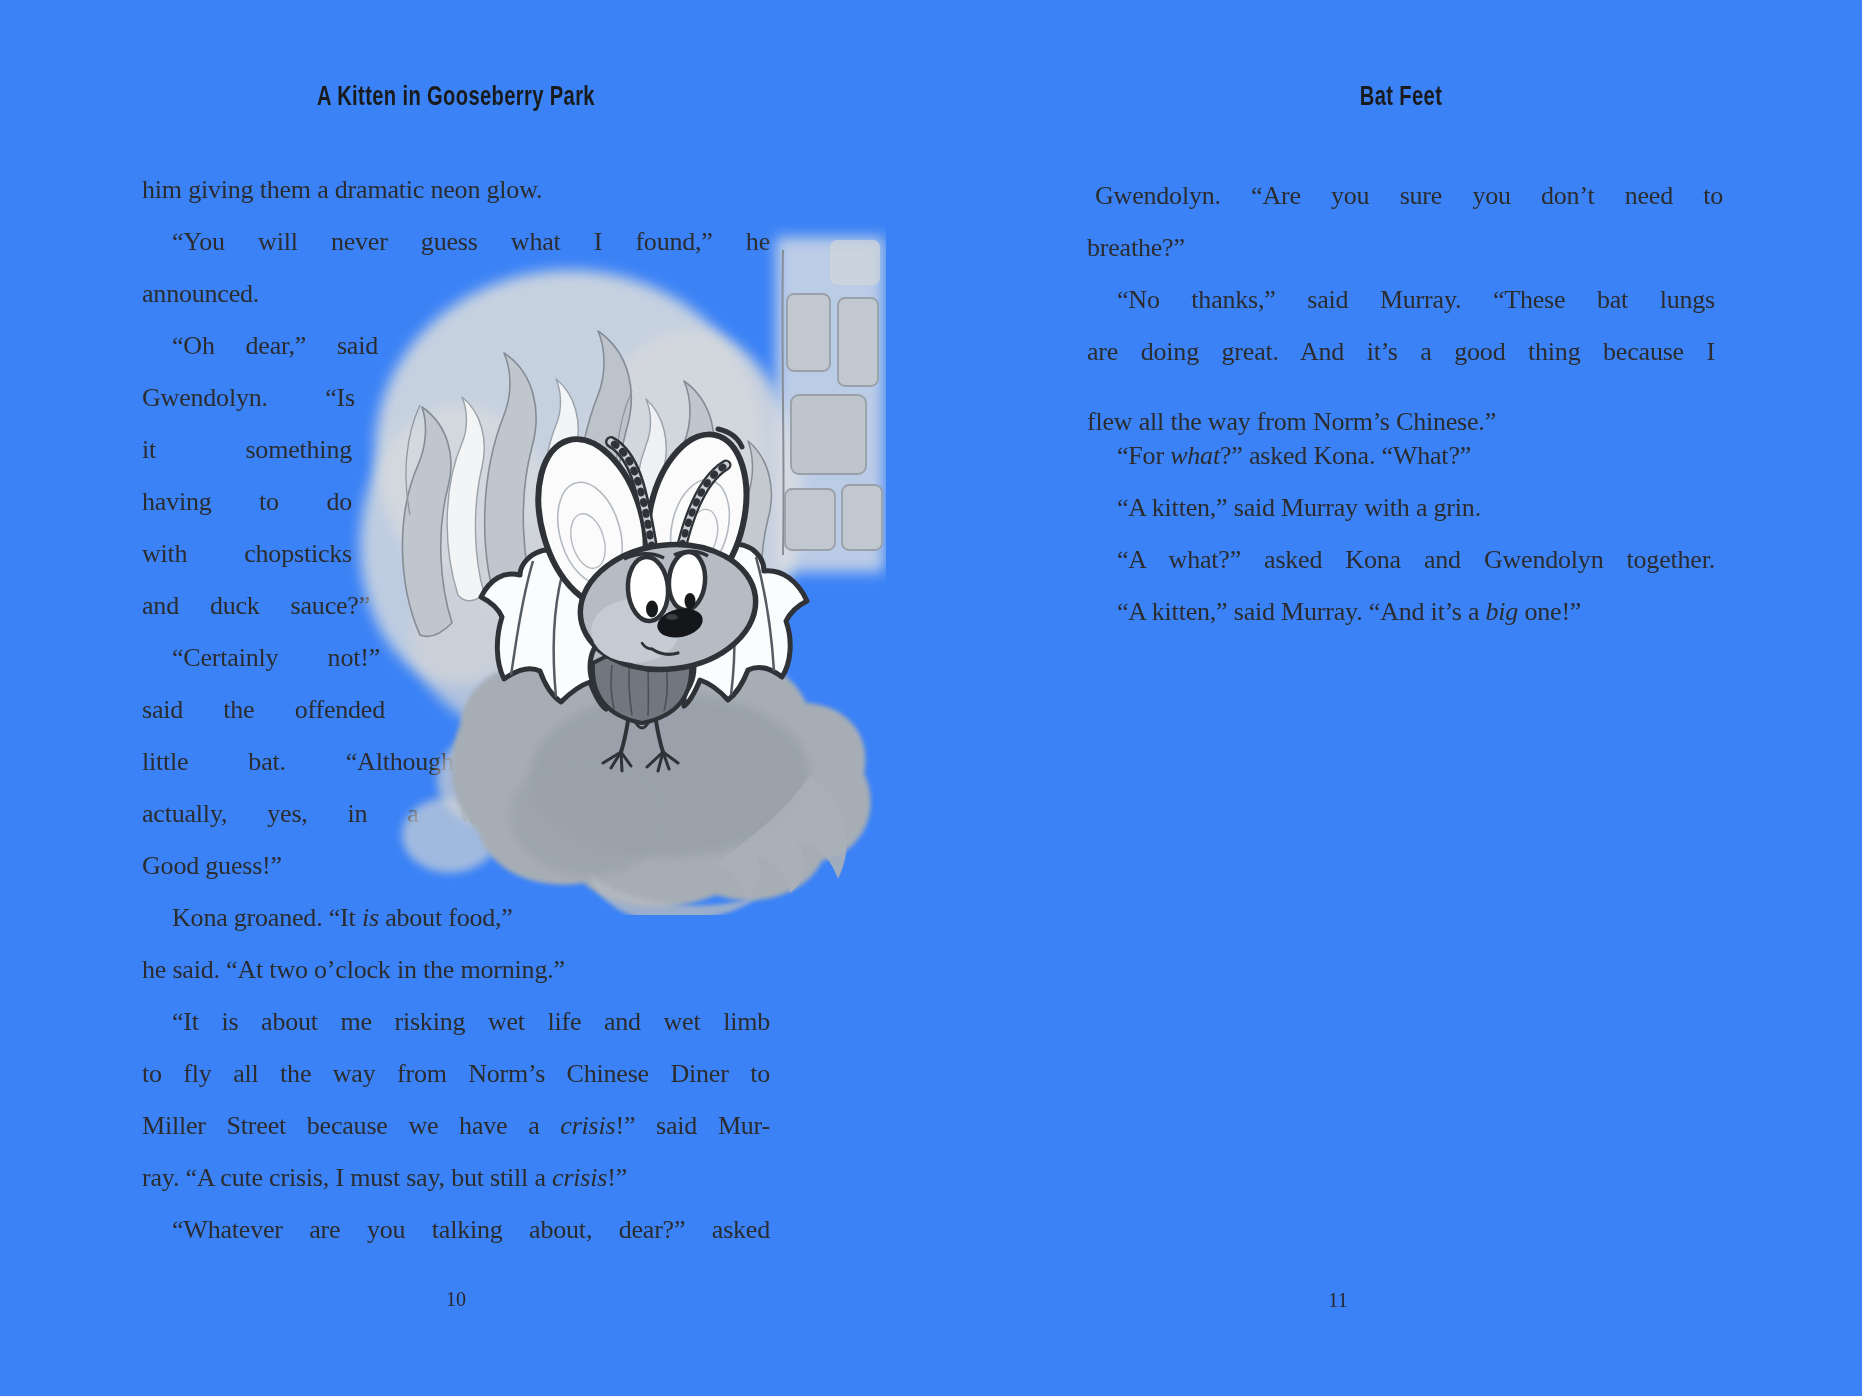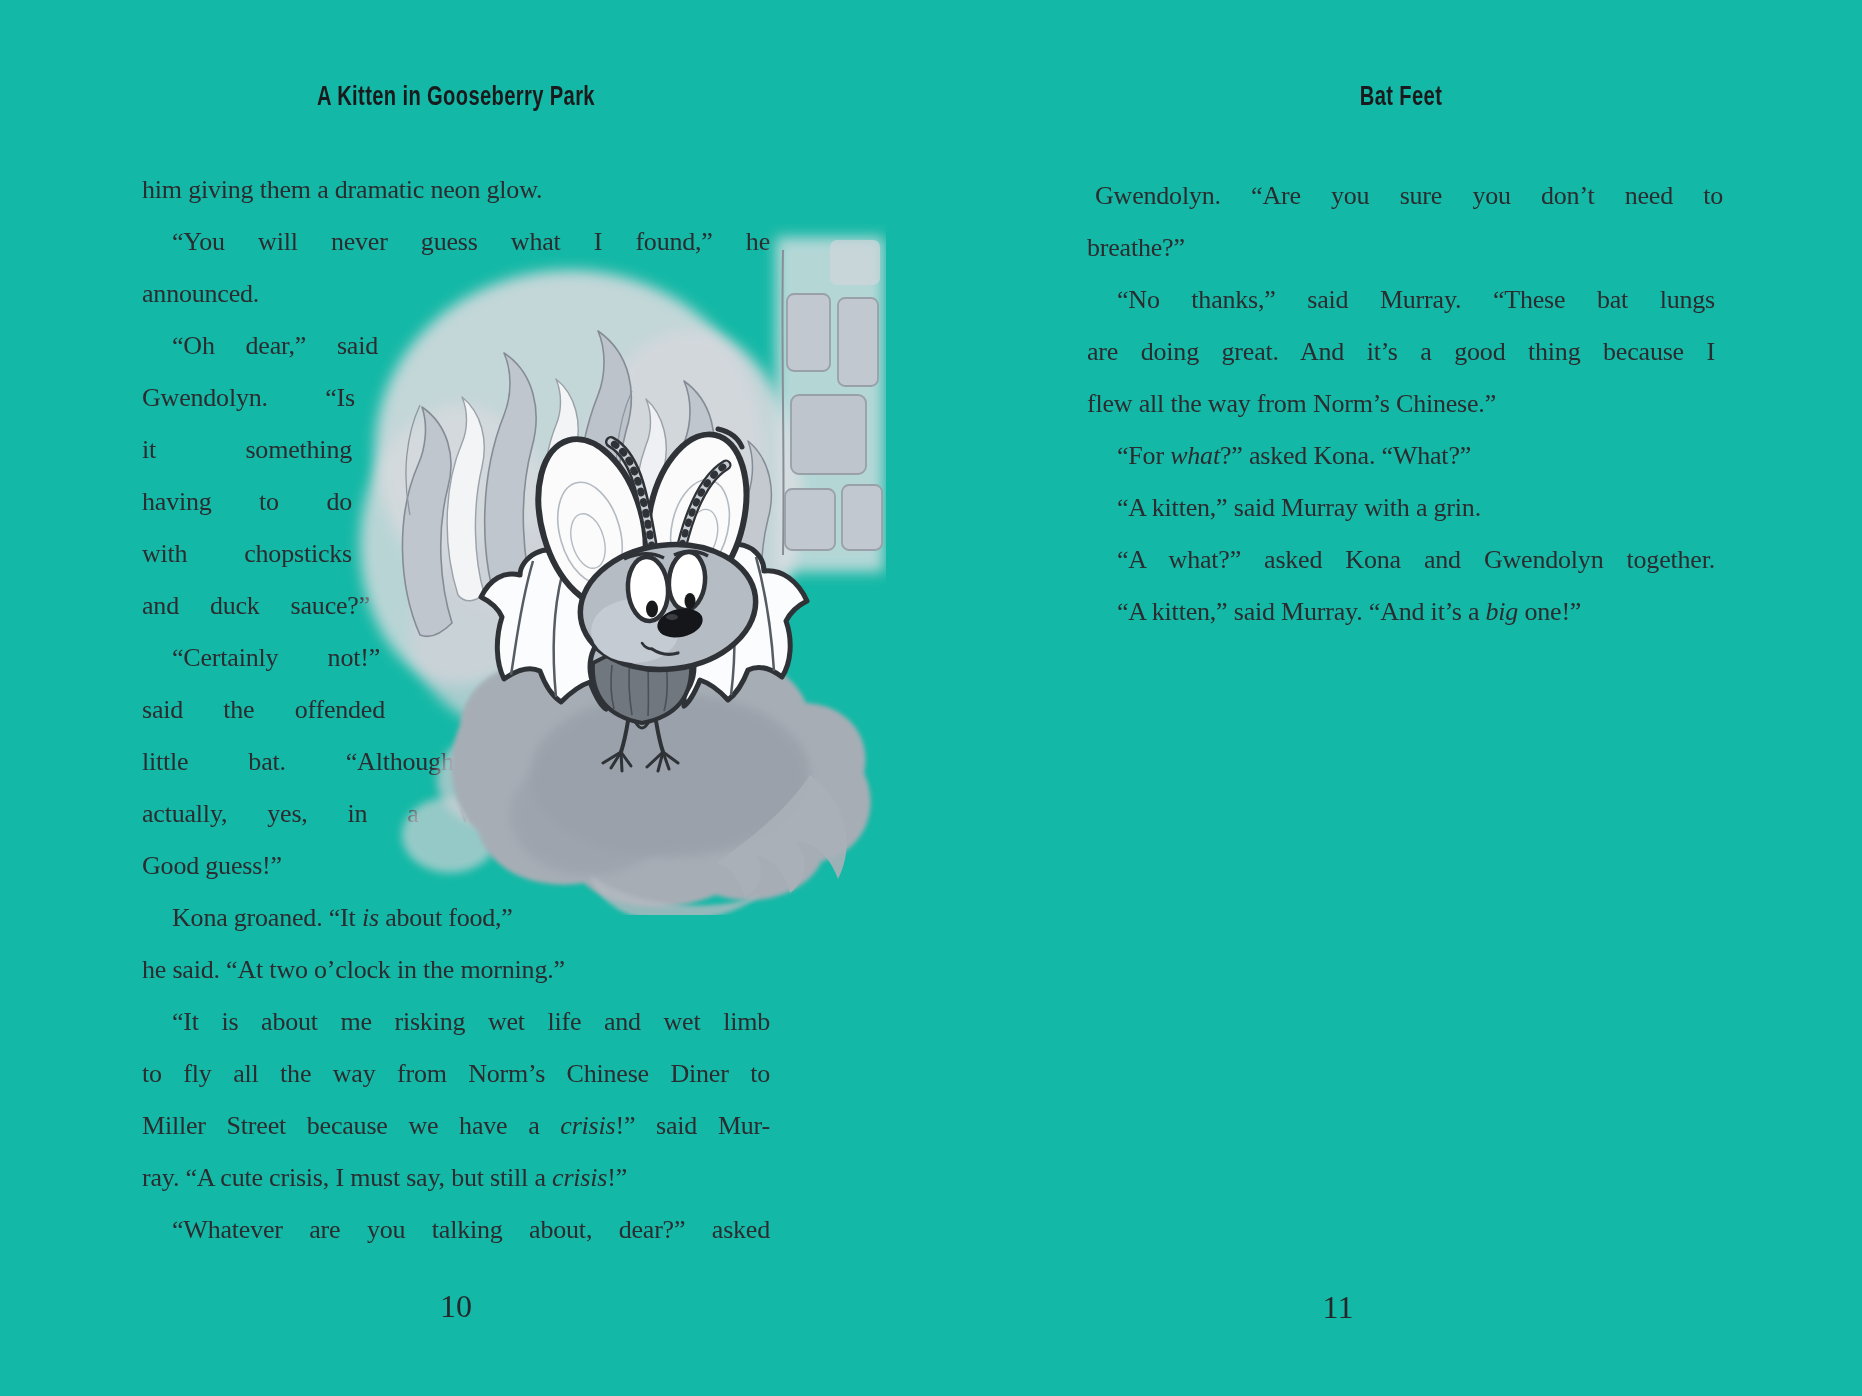--- a/index.html
+++ b/index.html
@@ -1,27 +1,27 @@
 <!DOCTYPE html>
 <html><head>
 <meta charset="utf-8">
 <style>
   html,body{margin:0;padding:0;background:#ffffff;}
-  .canvas{position:relative;width:1862px;height:1396px;background:#14b8a6;overflow:hidden;
+  .canvas{position:relative;width:1862px;height:1396px;background:#3b82f6;overflow:hidden;
           font-family:"Liberation Serif",serif;color:#2b2c2f;}
   .runhead{position:absolute;font-family:"Liberation Sans",sans-serif;font-weight:700;
            font-size:28px;color:#191a1c;white-space:nowrap;letter-spacing:.5px;
            transform:translateX(-50%) scaleX(.72);transform-origin:center;}
   #runhead-left{left:456px;top:80px;}
   #runhead-right{left:1401px;top:80px;}
   .line{position:absolute;font-size:26px;line-height:52px;height:52px;letter-spacing:-.2px;}
   .line.nat{white-space:nowrap;}
   .line.just{white-space:normal;text-align:justify;text-align-last:justify;}
   .line i{}
-  .pagenum{position:absolute;font-size:32px;transform:translateX(-50%);color:#26272a;}
+  .pagenum{position:absolute;font-size:20px;transform:translateX(-50%);color:#26272a;}
   #pagenum-left{left:456px;top:1288px;}
   #pagenum-right{left:1338px;top:1289px;text-align:center;}
   #illustration{position:absolute;left:290px;top:215px;width:596px;height:700px;}
 </style>
 </head>
 <body>
 
 <div class="canvas">
 
   <div class="runhead" id="runhead-left">A Kitten in Gooseberry Park</div>
@@ -48,21 +48,21 @@
       <div class="line just" style="top: 1048px; left: 142px; width: 628px;"><span>to fly all the way from Norm’s Chinese Diner to</span></div>
       <div class="line just" style="top: 1100px; left: 142px; width: 628px;"><span>Miller Street because we have a </span><i>crisis</i><span>!” said Mur-</span></div>
       <div class="line nat" style="top: 1152px; left: 142px;"><span>ray. “A cute crisis, I must say, but still a </span><i>crisis</i><span>!”</span></div>
       <div class="line just" style="top: 1204px; left: 142px; padding-left: 30px; width: 598px;"><span>“Whatever are you talking about, dear?” asked</span></div>
     </div>
   <div id="lines-right">
       <div class="line just" style="top: 170px; left: 1087px; width: 628px; margin-left: 8px;"><span>Gwendolyn. “Are you sure you don’t need to</span></div>
       <div class="line nat" style="top: 222px; left: 1087px;"><span>breathe?”</span></div>
       <div class="line just" style="top: 274px; left: 1087px; padding-left: 30px; width: 598px;"><span>“No thanks,” said Murray. “These bat lungs</span></div>
       <div class="line just" style="top: 326px; left: 1087px; width: 628px;"><span>are doing great. And it’s a good thing because I</span></div>
-      <div class="line nat" style="top: 378px; left: 1087px; font-family: Liberation Serif, serif;"><span>flew all the way from Norm’s Chinese.”</span></div>
+      <div class="line nat" style="top: 396px; left: 1087px; font-family: Liberation Serif, serif;"><span>flew all the way from Norm’s Chinese.”</span></div>
       <div class="line nat" style="top: 430px; left: 1087px; padding-left: 30px;"><span>“For </span><i>what</i><span>?” asked Kona. “What?”</span></div>
       <div class="line nat" style="top: 482px; left: 1087px; padding-left: 30px;"><span>“A kitten,” said Murray with a grin.</span></div>
       <div class="line just" style="top: 534px; left: 1087px; padding-left: 30px; width: 598px;"><span>“A what?” asked Kona and Gwendolyn together.</span></div>
       <div class="line nat" style="top: 586px; left: 1087px; padding-left: 30px;"><span>“A kitten,” said Murray. “And it’s a </span><i>big</i><span> one!”</span></div>
     </div>
 
   <svg id="illustration" viewBox="0 0 596 700" role="img" aria-label="Watercolor illustration of a startled little bat with huge ears and spread wings, hovering over a puff of smoke in front of flames and a brick wall">
     <defs>
       <filter id="b7" x="-30%" y="-30%" width="160%" height="160%">
           <feGaussianBlur stdDeviation="7"></feGaussianBlur>

